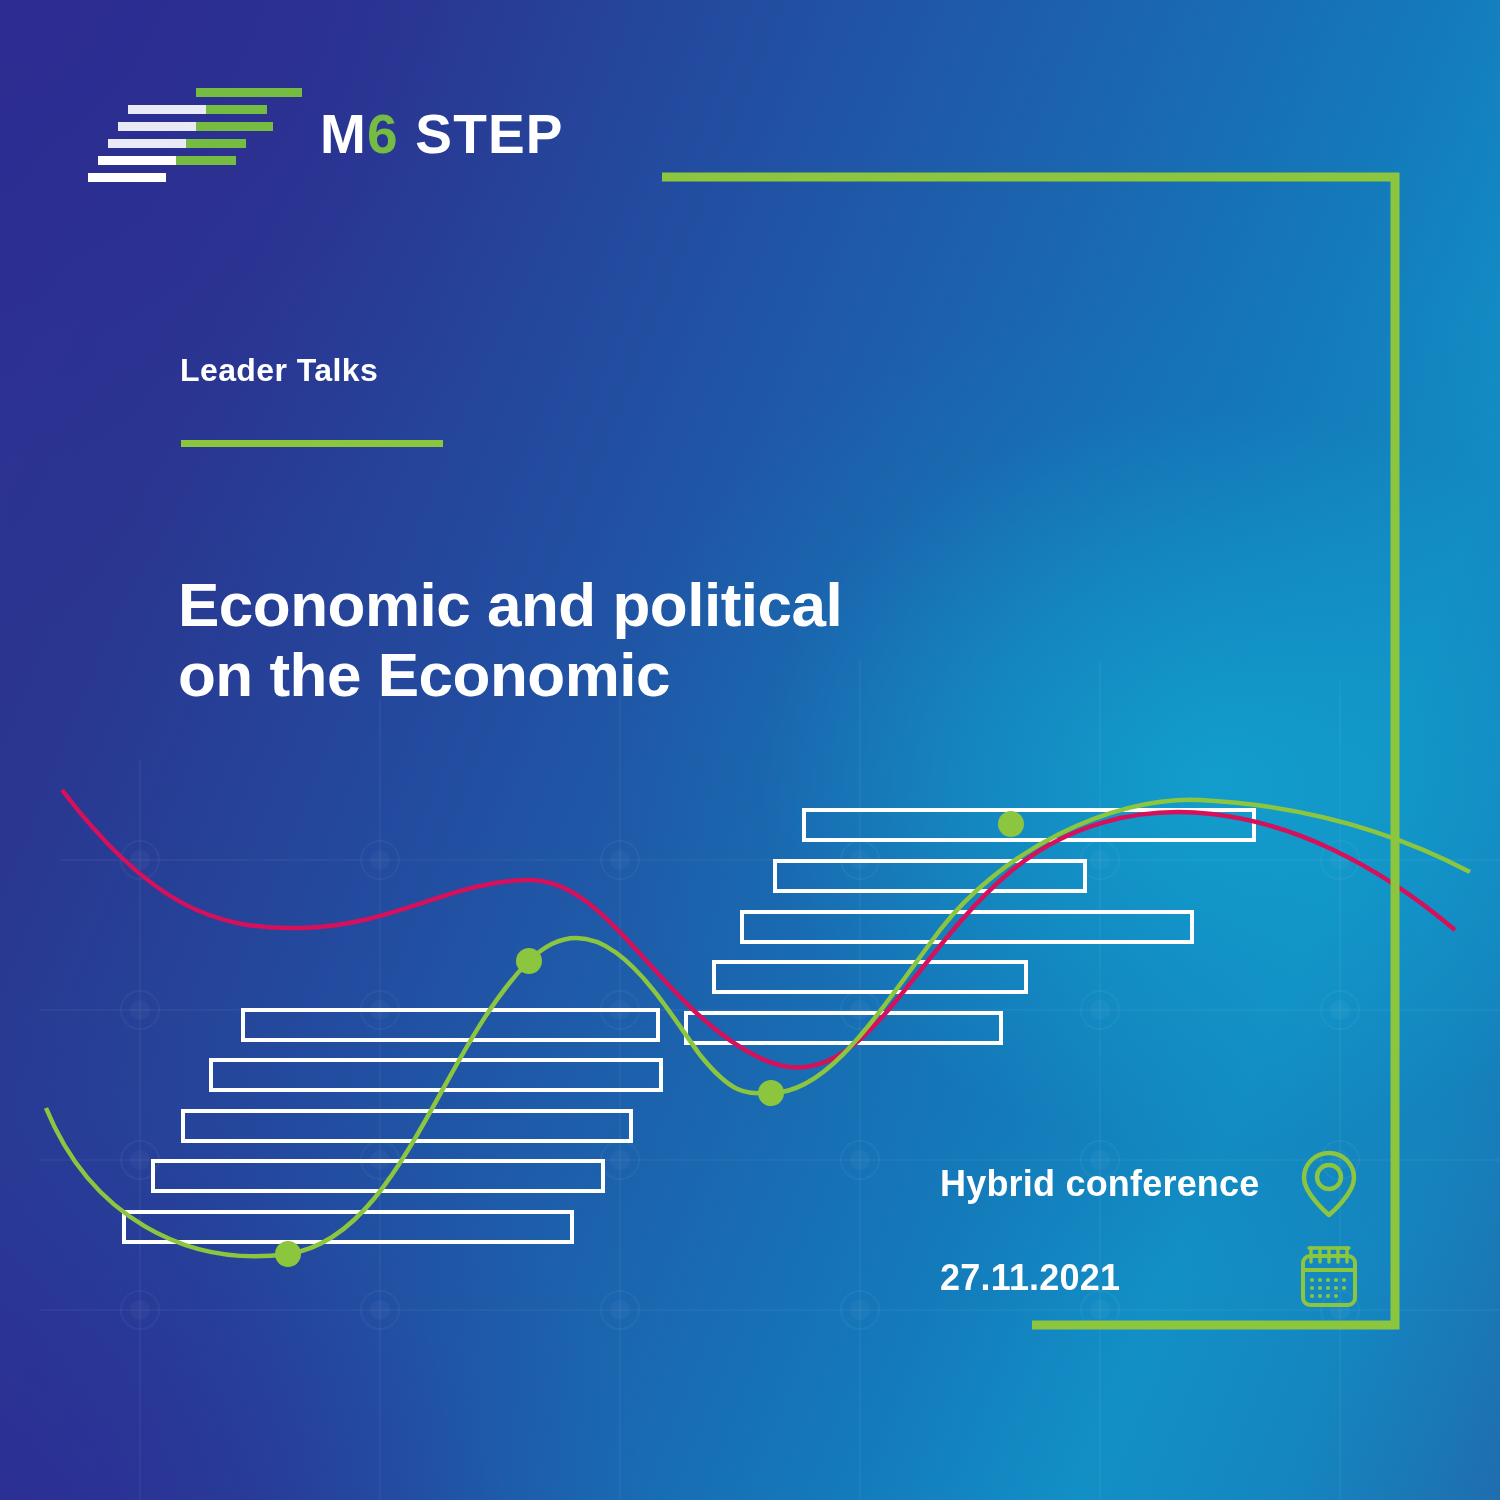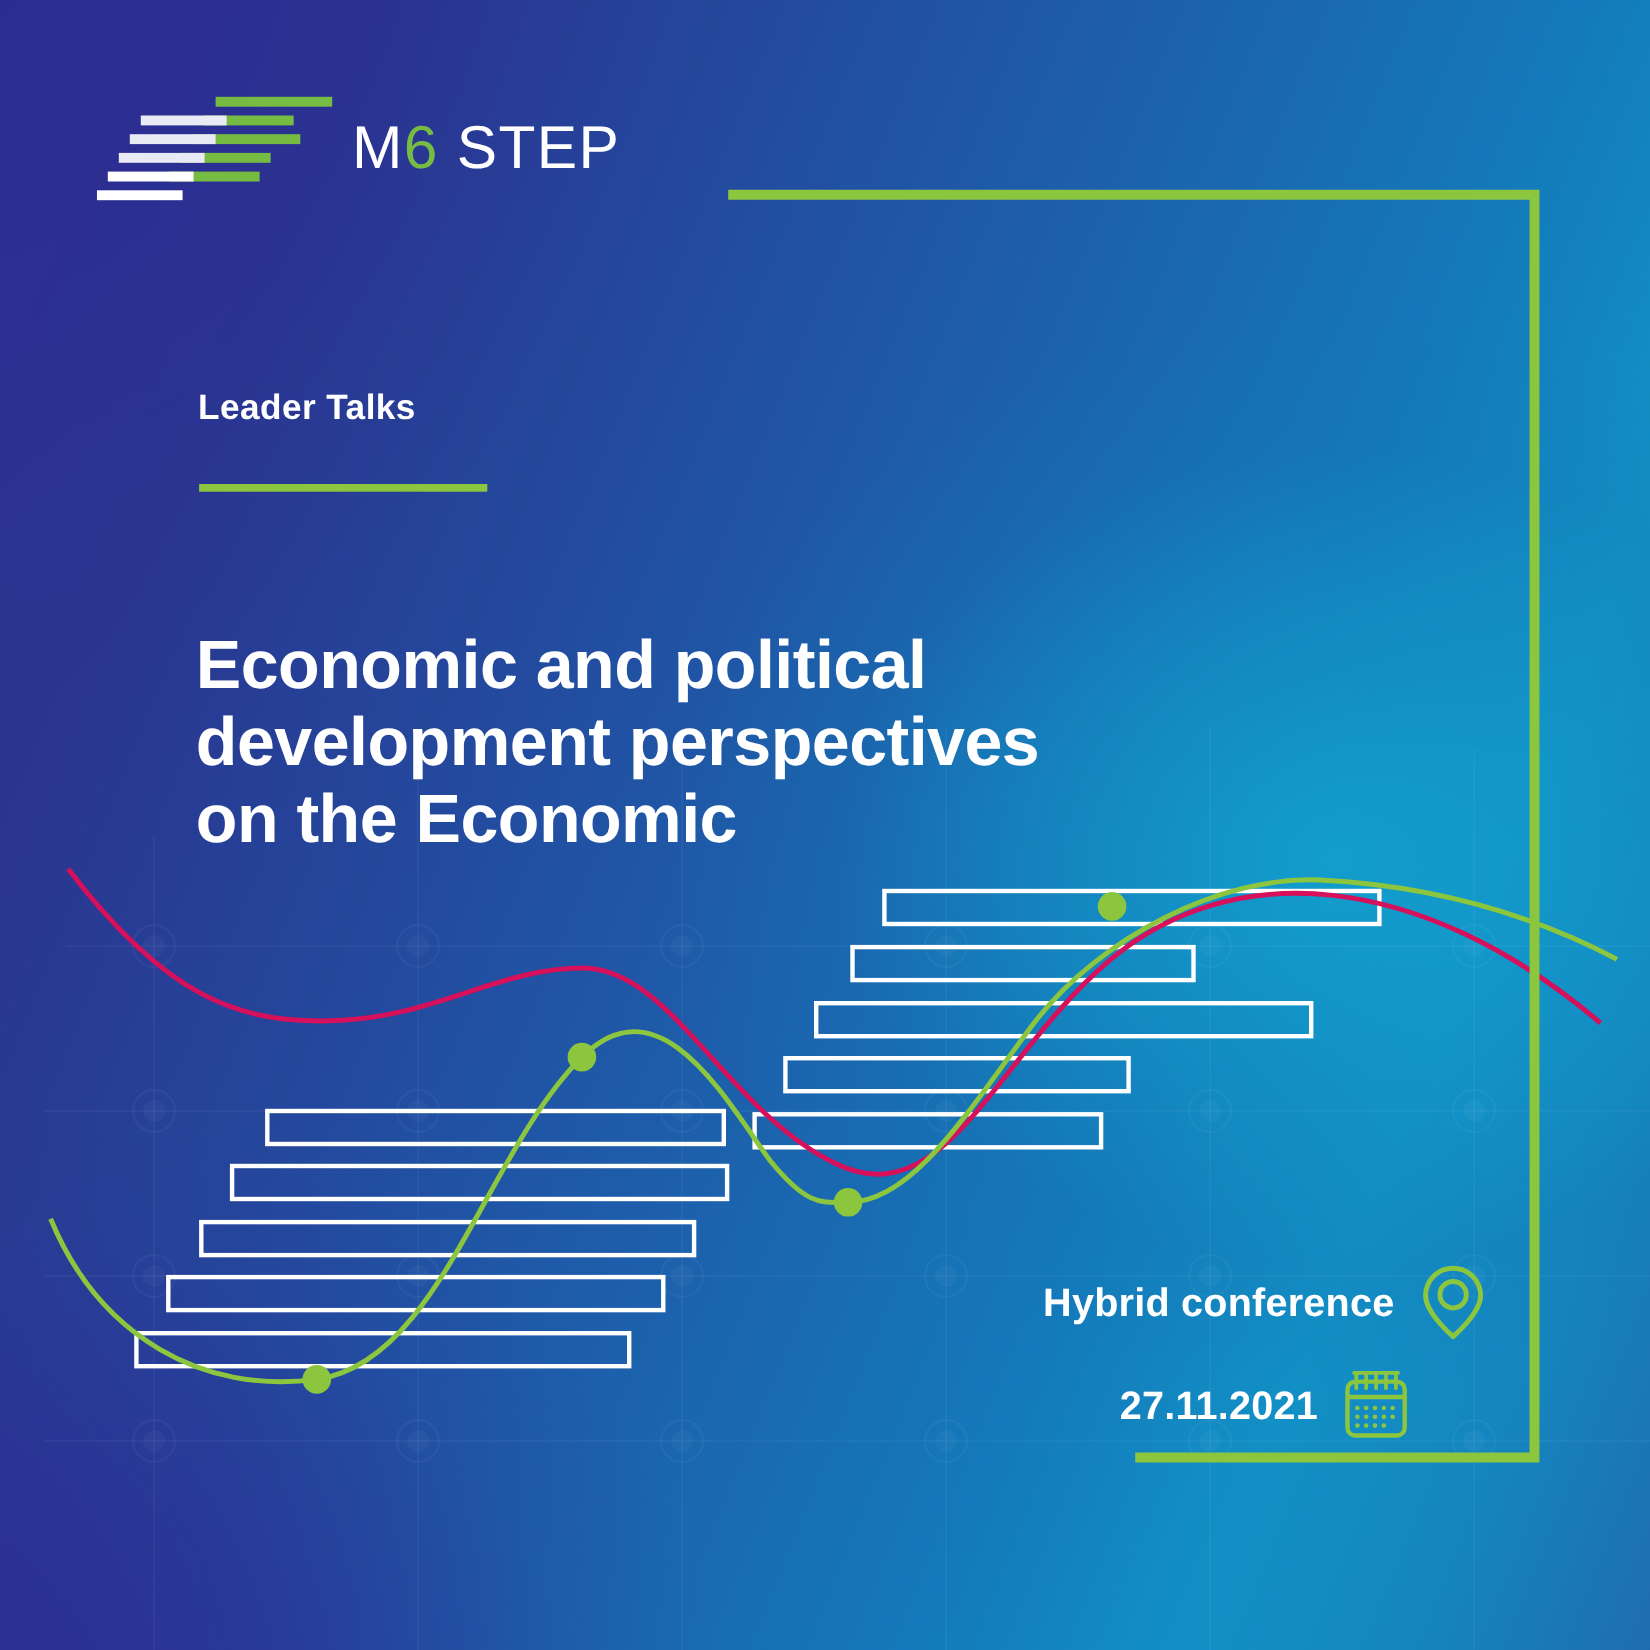--- a/index.html
+++ b/index.html
@@ -89,21 +89,21 @@
     align-items: center;
   }
   .logo-mark {
     width: 222px;
     height: 104px;
     flex: none;
   }
   .logo-word {
     margin-left: 10px;
     color: #ffffff;
-    font-weight: 400;
+    font-weight: 700;
     letter-spacing: 1.2px;
     line-height: 0.92;
   }
   .logo-line {
     font-size: 55px;
     white-space: nowrap;
   }
   .logo-line .six {
     color: #76bc43;
   }
@@ -145,21 +145,21 @@
   
   .info-block {
     position: absolute;
     right: 140px;
     top: 1148px;
     width: 420px;
   }
   .info-row {
     display: flex;
     align-items: center;
-    justify-content: center;
+    justify-content: space-between;
     gap: 22px;
   }
   .info-row + .info-row { margin-top: 22px; }
   .info-text {
     color: #ffffff;
     font-size: 36px;
     font-weight: 700;
     letter-spacing: 0.2px;
     white-space: nowrap;
   }
@@ -288,21 +288,20 @@
     <div class="logo-word">
       <div class="logo-line"><span>M</span><span class="six">6</span><span> STEP</span></div>
     </div>
   </div>
 
   <div class="eyebrow">Leader Talks</div>
   <div class="eyebrow-rule"></div>
 
   <h1 class="headline">
     <span class="hl-row">Economic and political</span>
-    <span class="hl-row">development perspectives</span>
     <span class="hl-row">on the Economic</span>
   </h1>
 
   <div class="info-block">
 
     <div class="info-row">
       <span class="info-text">Hybrid conference</span>
       <svg class="info-icon" viewBox="0 0 62 72">
         <path d="M31 5 C17 5 6 16 6 30 C6 46 31 67 31 67 C31 67 56 46 56 30 C56 16 45 5 31 5 Z" fill="none" stroke="#8cc63f" stroke-width="4.5" stroke-linejoin="round"></path>
         <circle cx="31" cy="29" r="12" fill="none" stroke="#8cc63f" stroke-width="4.5"></circle>

